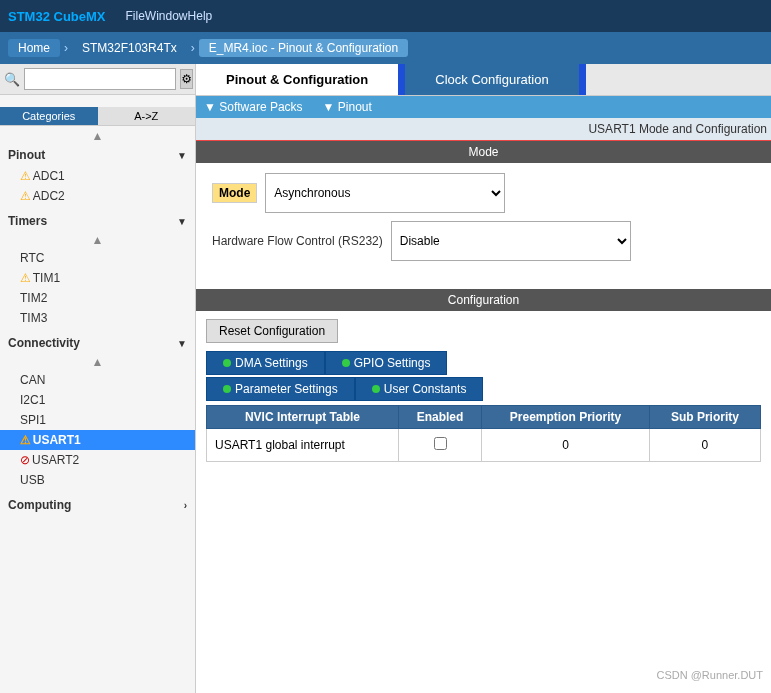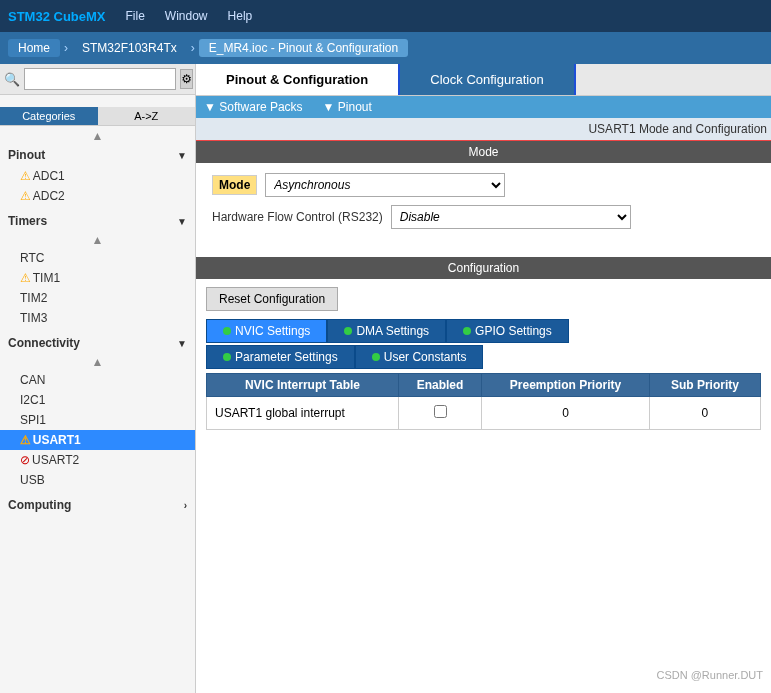--- a/index.html
+++ b/index.html
@@ -1,21 +1,21 @@
 <!DOCTYPE html>
 <html><head>
   <meta charset="utf-8">
   <style>
     * { box-sizing: border-box; margin: 0; padding: 0; font-family: Arial, sans-serif; font-size: 12px; }
     body { width: 771px; height: 693px; background: #f0f0f0; overflow: hidden; }
 
     
     .top-bar { background: #1a3a5c; display: flex; align-items: center; height: 28px; padding: 16px 8px; }
     .top-bar .logo { color: #00aaff; font-weight: bold; font-size: 13px; }
-    .top-bar nav { display: flex; margin-left: 20px; gap: 20px; }
+    .top-bar nav { display: flex; margin-left: 20px; }
     .top-bar nav a { color: #cce0ff; font-size: 12px; text-decoration: none; }
 
     
     .breadcrumb { background: #2d6ca2; display: flex; align-items: center; height: 32px; padding: 0 8px; gap: 4px; }
     .breadcrumb .crumb { color: white; font-size: 12px; padding: 2px 10px; border-radius: 3px; }
     .breadcrumb .crumb.home { background: #3a80bb; }
     .breadcrumb .crumb.active { background: #5a9fd4; }
     .breadcrumb .sep { color: #aad4ff; font-size: 12px; }
 
     
@@ -37,39 +37,39 @@
     .sidebar-item.selected { background: #2d8aff; color: white; font-weight: bold; }
     .sidebar-item .warn { color: #ffaa00; margin-right: 2px; }
     .sidebar-item .cross { color: #cc0000; margin-right: 2px; }
     .sidebar-scroll-btn { text-align: center; padding: 1px; color: #888; cursor: pointer; }
 
     
     .content { flex: 1; display: flex; flex-direction: column; background: white; }
 
     
     .tab-bar { display: flex; background: #e8e8e8; border-bottom: 1px solid #ccc; }
-    .tab-item { padding: 8px 30px; cursor: pointer; font-size: 13px; border-right: 2px solid #1d4ed8; }
+    .tab-item { padding: 8px 30px; cursor: pointer; font-size: 13px; border-right: 7px solid #1d4ed8; }
     .tab-item.active { background: white; font-weight: bold; }
     .tab-item.clock { background: #2d6ca2; color: white; }
 
     
     .sw-bar { background: #4a9fd4; display: flex; align-items: center; padding: 4px 8px; gap: 20px; font-size: 12px; color: white; }
     .sw-bar .sw-item { cursor: pointer; }
 
     
     .usart-header { text-align: right; background: #e0e8f0; padding: 4px; font-size: 12px; color: #333; border-bottom: 1px solid #ef4444; }
 
     
     .mode-section { padding: 0; }
     .mode-title { background: #555; color: white; text-align: center; padding: 4px; font-size: 12px; }
     .mode-body { padding: 10px 16px; background: white; }
     .mode-row { display: flex; align-items: center; margin-bottom: 8px; gap: 8px; }
     .mode-label { font-size: 12px; background: #ffe080; padding: 2px 6px; border: 1px solid #ccc; font-weight: bold; }
     .mode-label2 { font-size: 12px; color: #333; }
-    .mode-select { height: 24px; border: 1px solid #aaa; padding: 1px 4px; font-size: 12px; background: white; min-width: 240px; font-style: italic; }
+    .mode-select { height: 40px; border: 1px solid #aaa; padding: 1px 4px; font-size: 12px; background: white; min-width: 240px; }
 
     
     .config-title { background: #555; color: white; text-align: center; padding: 4px; font-size: 12px; margin-top: 10px; }
     .config-body { padding: 8px 10px; }
     .reset-btn { background: #e0e0e0; border: 1px solid #aaa; padding: 4px 12px; cursor: pointer; font-size: 12px; margin-bottom: 8px; }
     .config-tab-row { display: flex; margin-bottom: 2px; }
     .config-tab { padding: 4px 16px; background: #1a5a9a; color: white; font-size: 11px; cursor: pointer; display: flex; align-items: center; gap: 4px; border: 1px solid #0a4a8a; }
     .config-tab .dot { width: 8px; height: 8px; border-radius: 50%; background: #33cc44; display: inline-block; }
     .config-tab.active { background: #2d8aff; }
 
@@ -217,24 +217,20 @@
       </div>
     </div>
 
     <div class="config-section">
       <div class="config-title">Configuration</div>
       <div class="config-body">
         <button class="reset-btn">Reset Configuration</button>
 
         
         <div class="config-tab-row">
-          <div class="config-tab active">
-            <span class="dot"></span>
-            <span>NVIC Settings</span>
-          </div>
           <div class="config-tab">
             <span class="dot"></span>
             <span>DMA Settings</span>
           </div>
           <div class="config-tab">
             <span class="dot"></span>
             <span>GPIO Settings</span>
           </div>
         </div>
         

